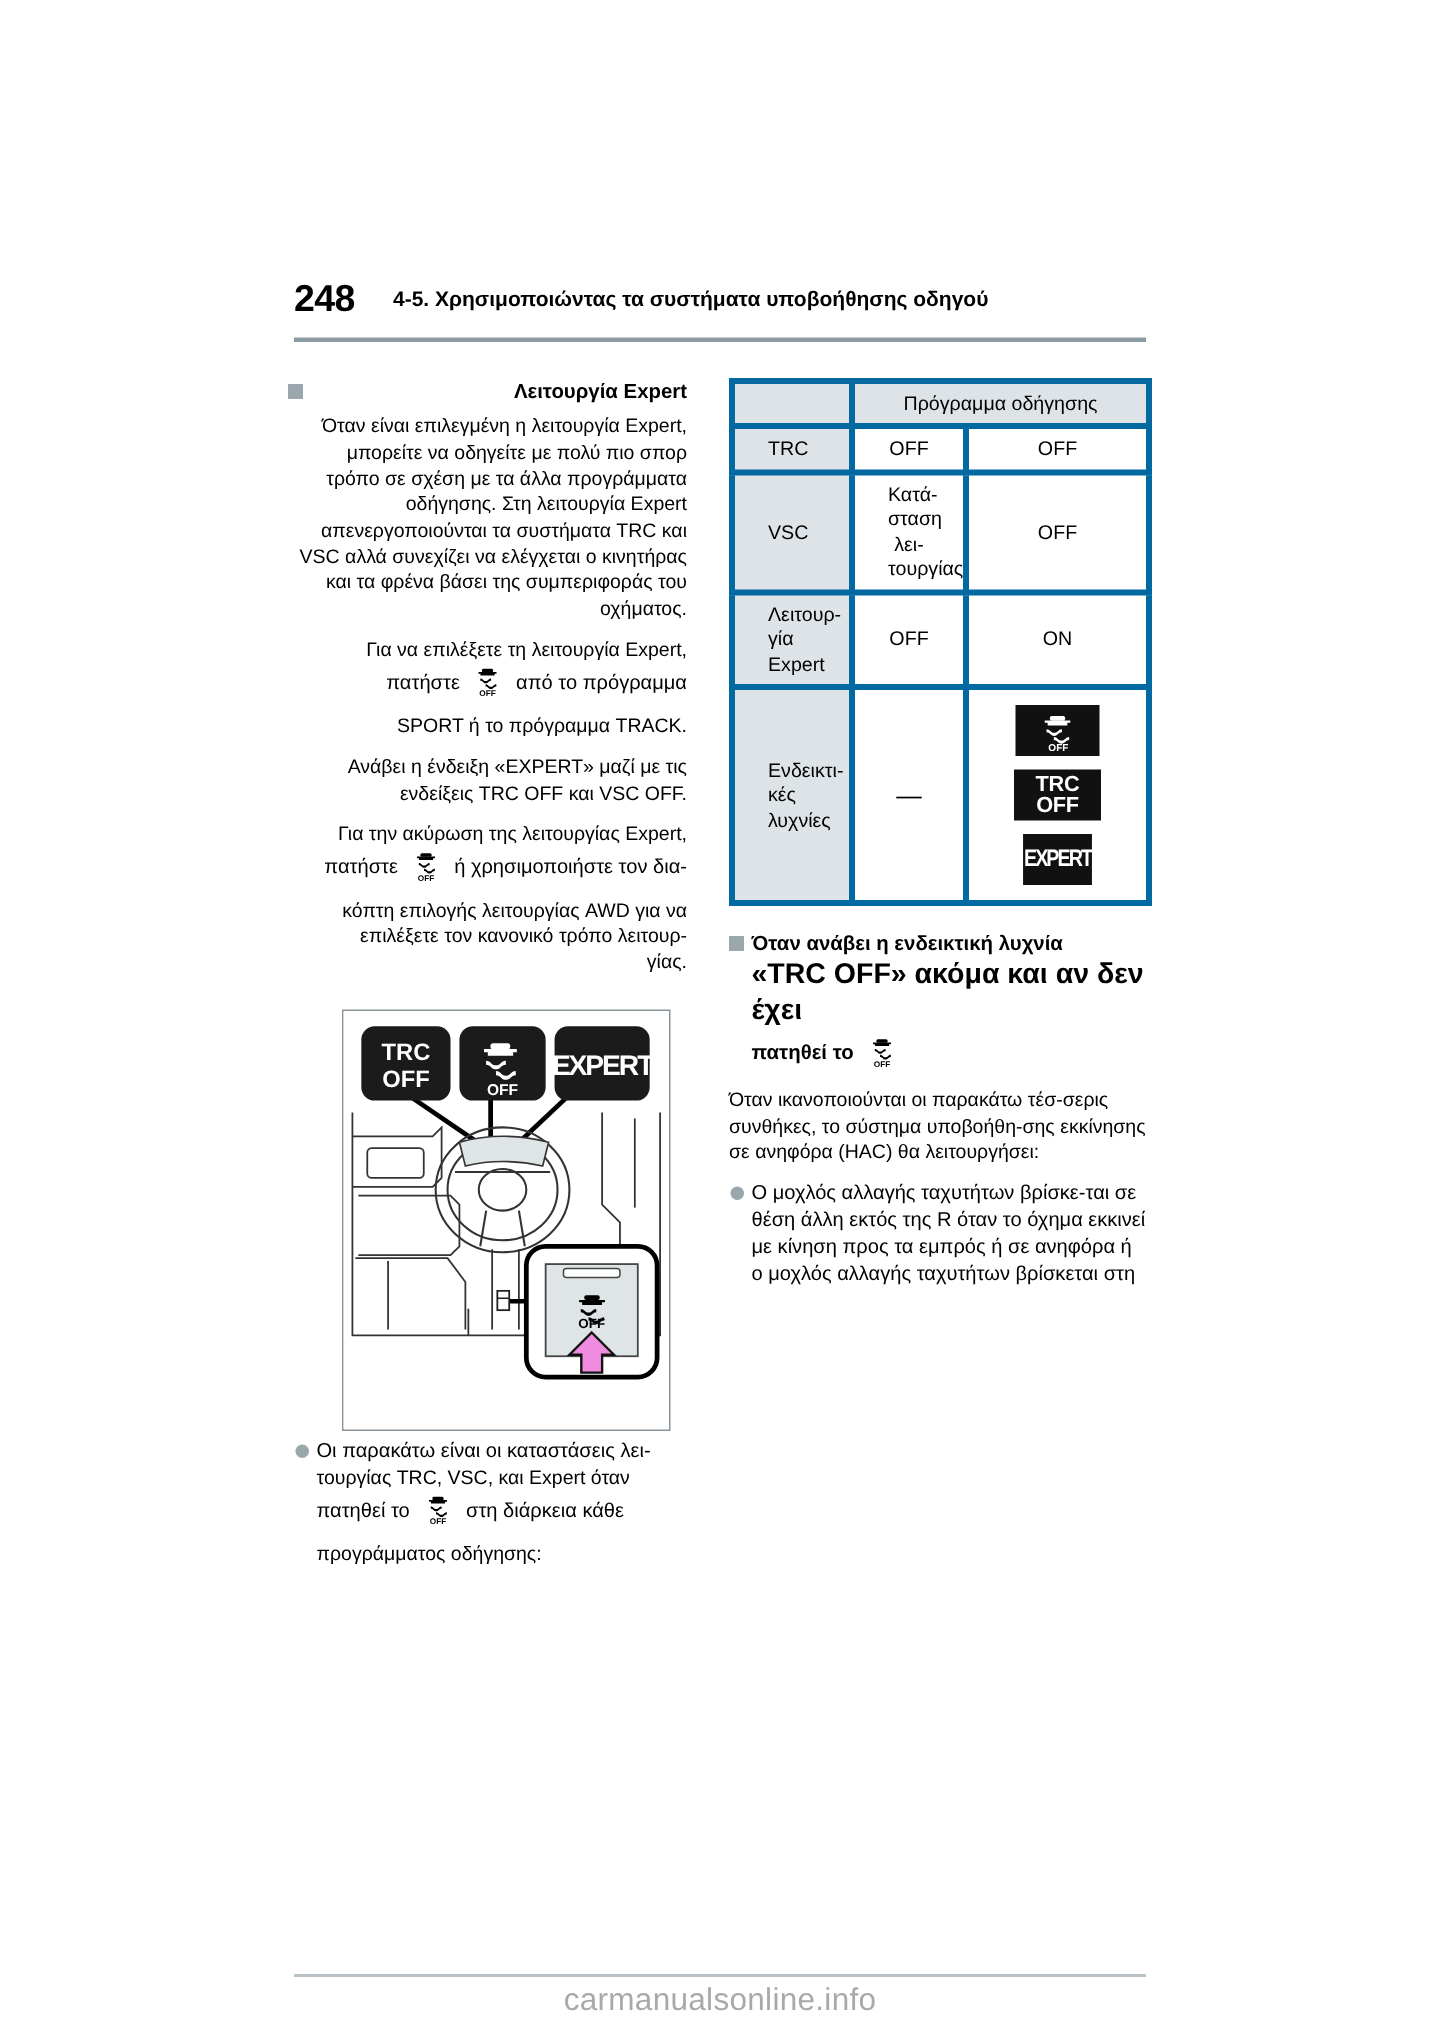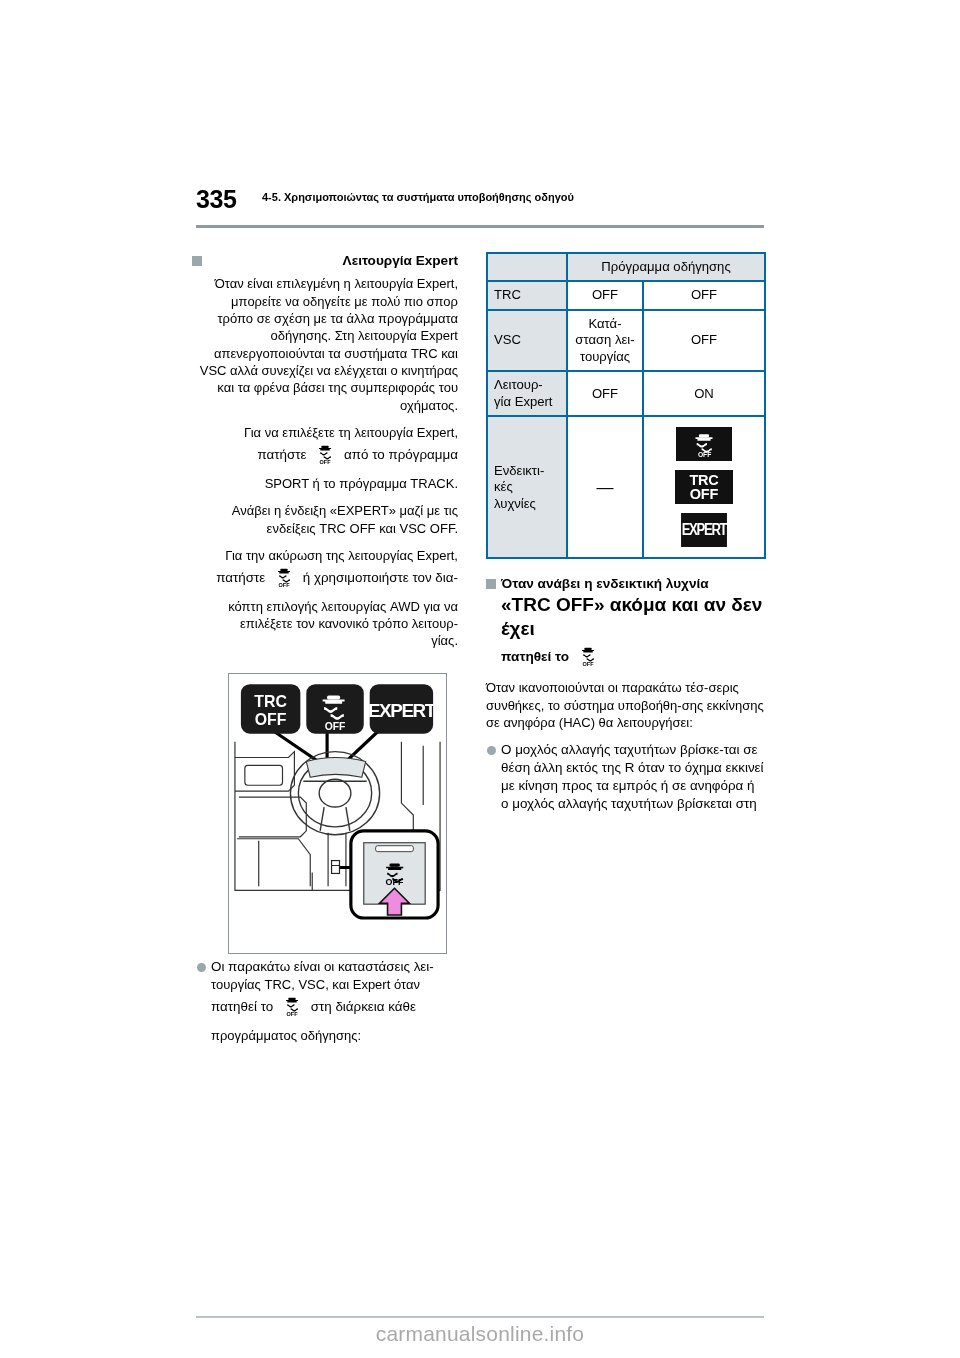--- a/index.html
+++ b/index.html
@@ -24,21 +24,21 @@
   .page-number {
     position: absolute;
     left: 196px; top: 0px;
     font-size: 25px;
     font-weight: bold;
     letter-spacing: -0.4px;
   }
   .section-title {
     position: absolute;
     left: 262px; top: 6px;
-    font-size: 11px;
+    font-size: 14px;
     font-weight: bold;
   }
   .header-rule {
     position: absolute;
     left: 196px; top: 40px;
     width: 568px;
     height: 3px;
     background: #8d9ba3;
   }
 
@@ -117,22 +117,22 @@
   .vsc-icon svg { display: block; width: 22px; height: 23px; }
 
   
   table.spec {
     border-collapse: collapse;
     width: 278px;
     table-layout: fixed;
     font-size: 13.1px;
   }
   table.spec td {
-    border: 2px solid #0369a1;
-    padding: 5px 6px;
+    border: 4px solid #0369a1;
+    padding: 5px 22px;
     vertical-align: middle;
     line-height: 1.26;
   }
   .c-label { background: #dde3e6; width: 80px; }
   .c-blank { background: #dde3e6; }
   .c-head  { background: #dde3e6; text-align: center; }
   .c-val   { background: #ffffff; text-align: center; }
 
   
   .badge-stack {
@@ -192,21 +192,21 @@
     text-align: center;
     font-size: 21px;
     color: #a9a9a9;
     letter-spacing: 0.2px;
   }
 </style>
 </head>
 <body>
 
 <div class="page-header">
-  <div class="page-number">335</div>
+  <div class="page-number">248</div>
   <div class="section-title">4-5. Χρησιμοποιώντας τα συστήματα υποβοήθησης οδηγού</div>
   <div class="header-rule"></div>
 </div>
 
 <div class="col-left">
 
   <div class="h-square">Λειτουργία Expert</div>
 
   <p class="body-text">Όταν είναι επιλεγμένη η λειτουργία Expert, μπορείτε να οδηγείτε με πολύ πιο σπορ τρόπο σε σχέση με τα άλλα προγράμματα οδήγησης. Στη λειτουργία Expert απενεργοποιούνται τα συστήματα TRC και VSC αλλά συνεχίζει να ελέγχεται ο κινητήρας και τα φρένα βάσει της συμπεριφοράς του οχήματος.</p>
 

